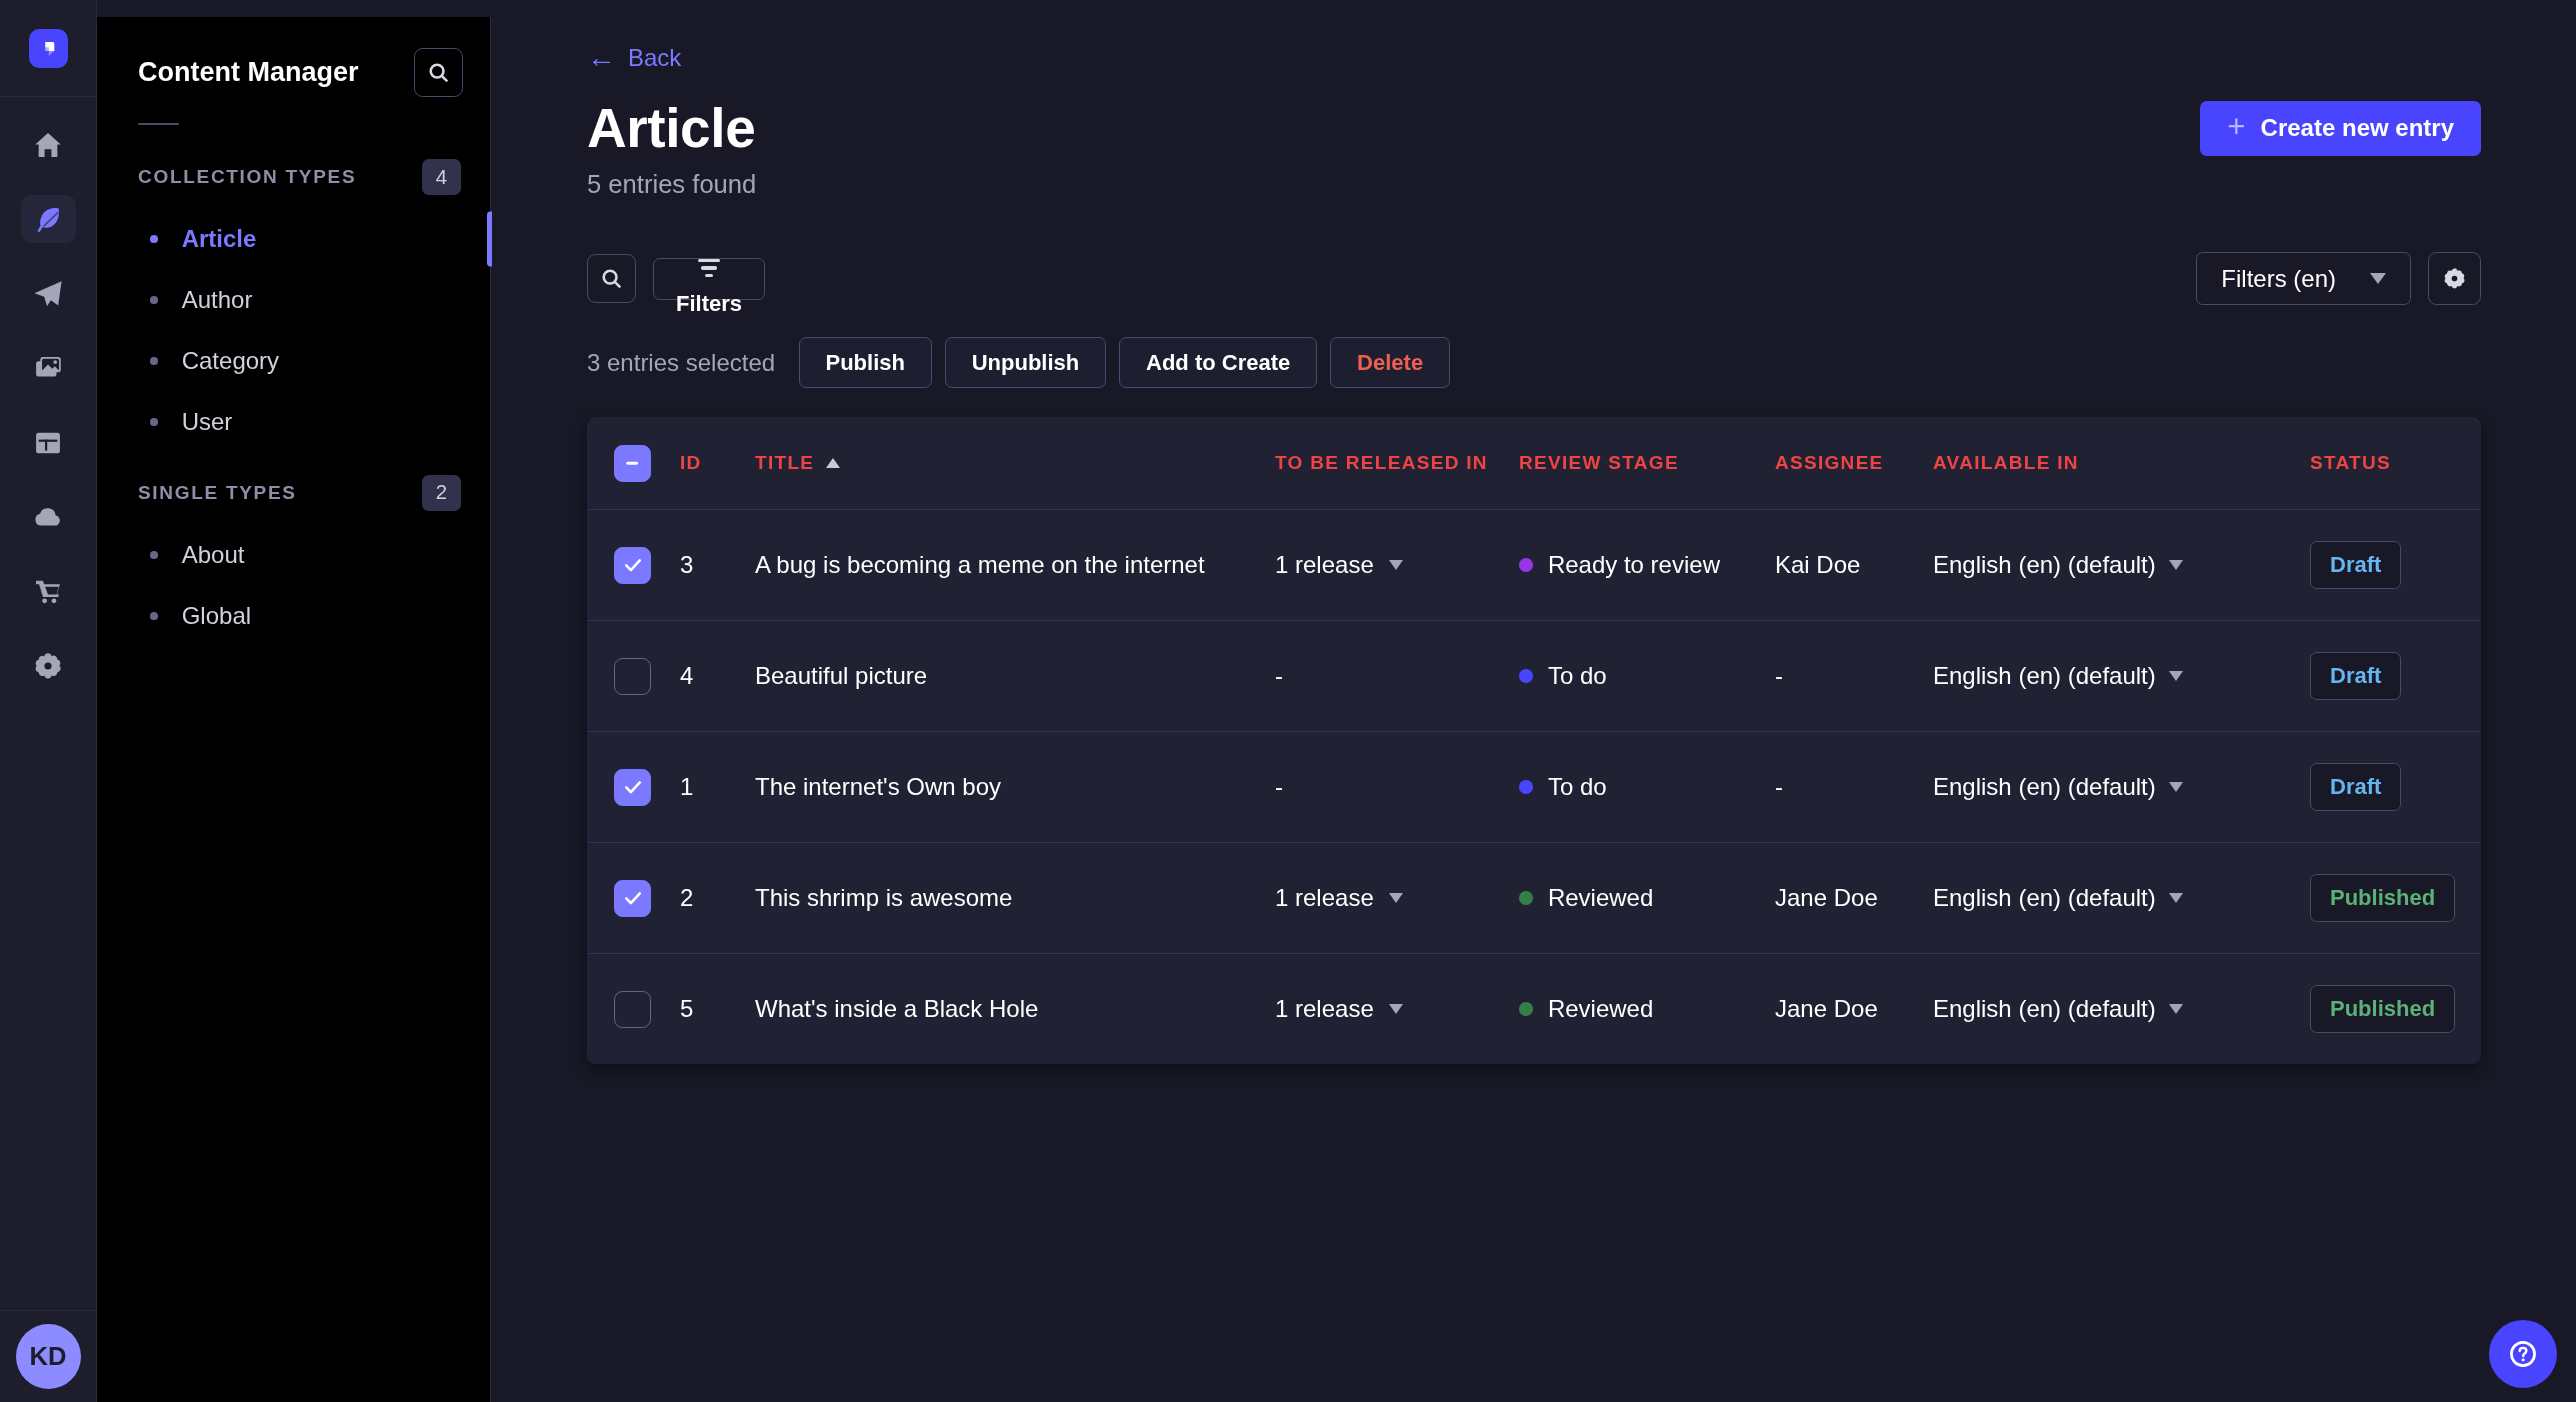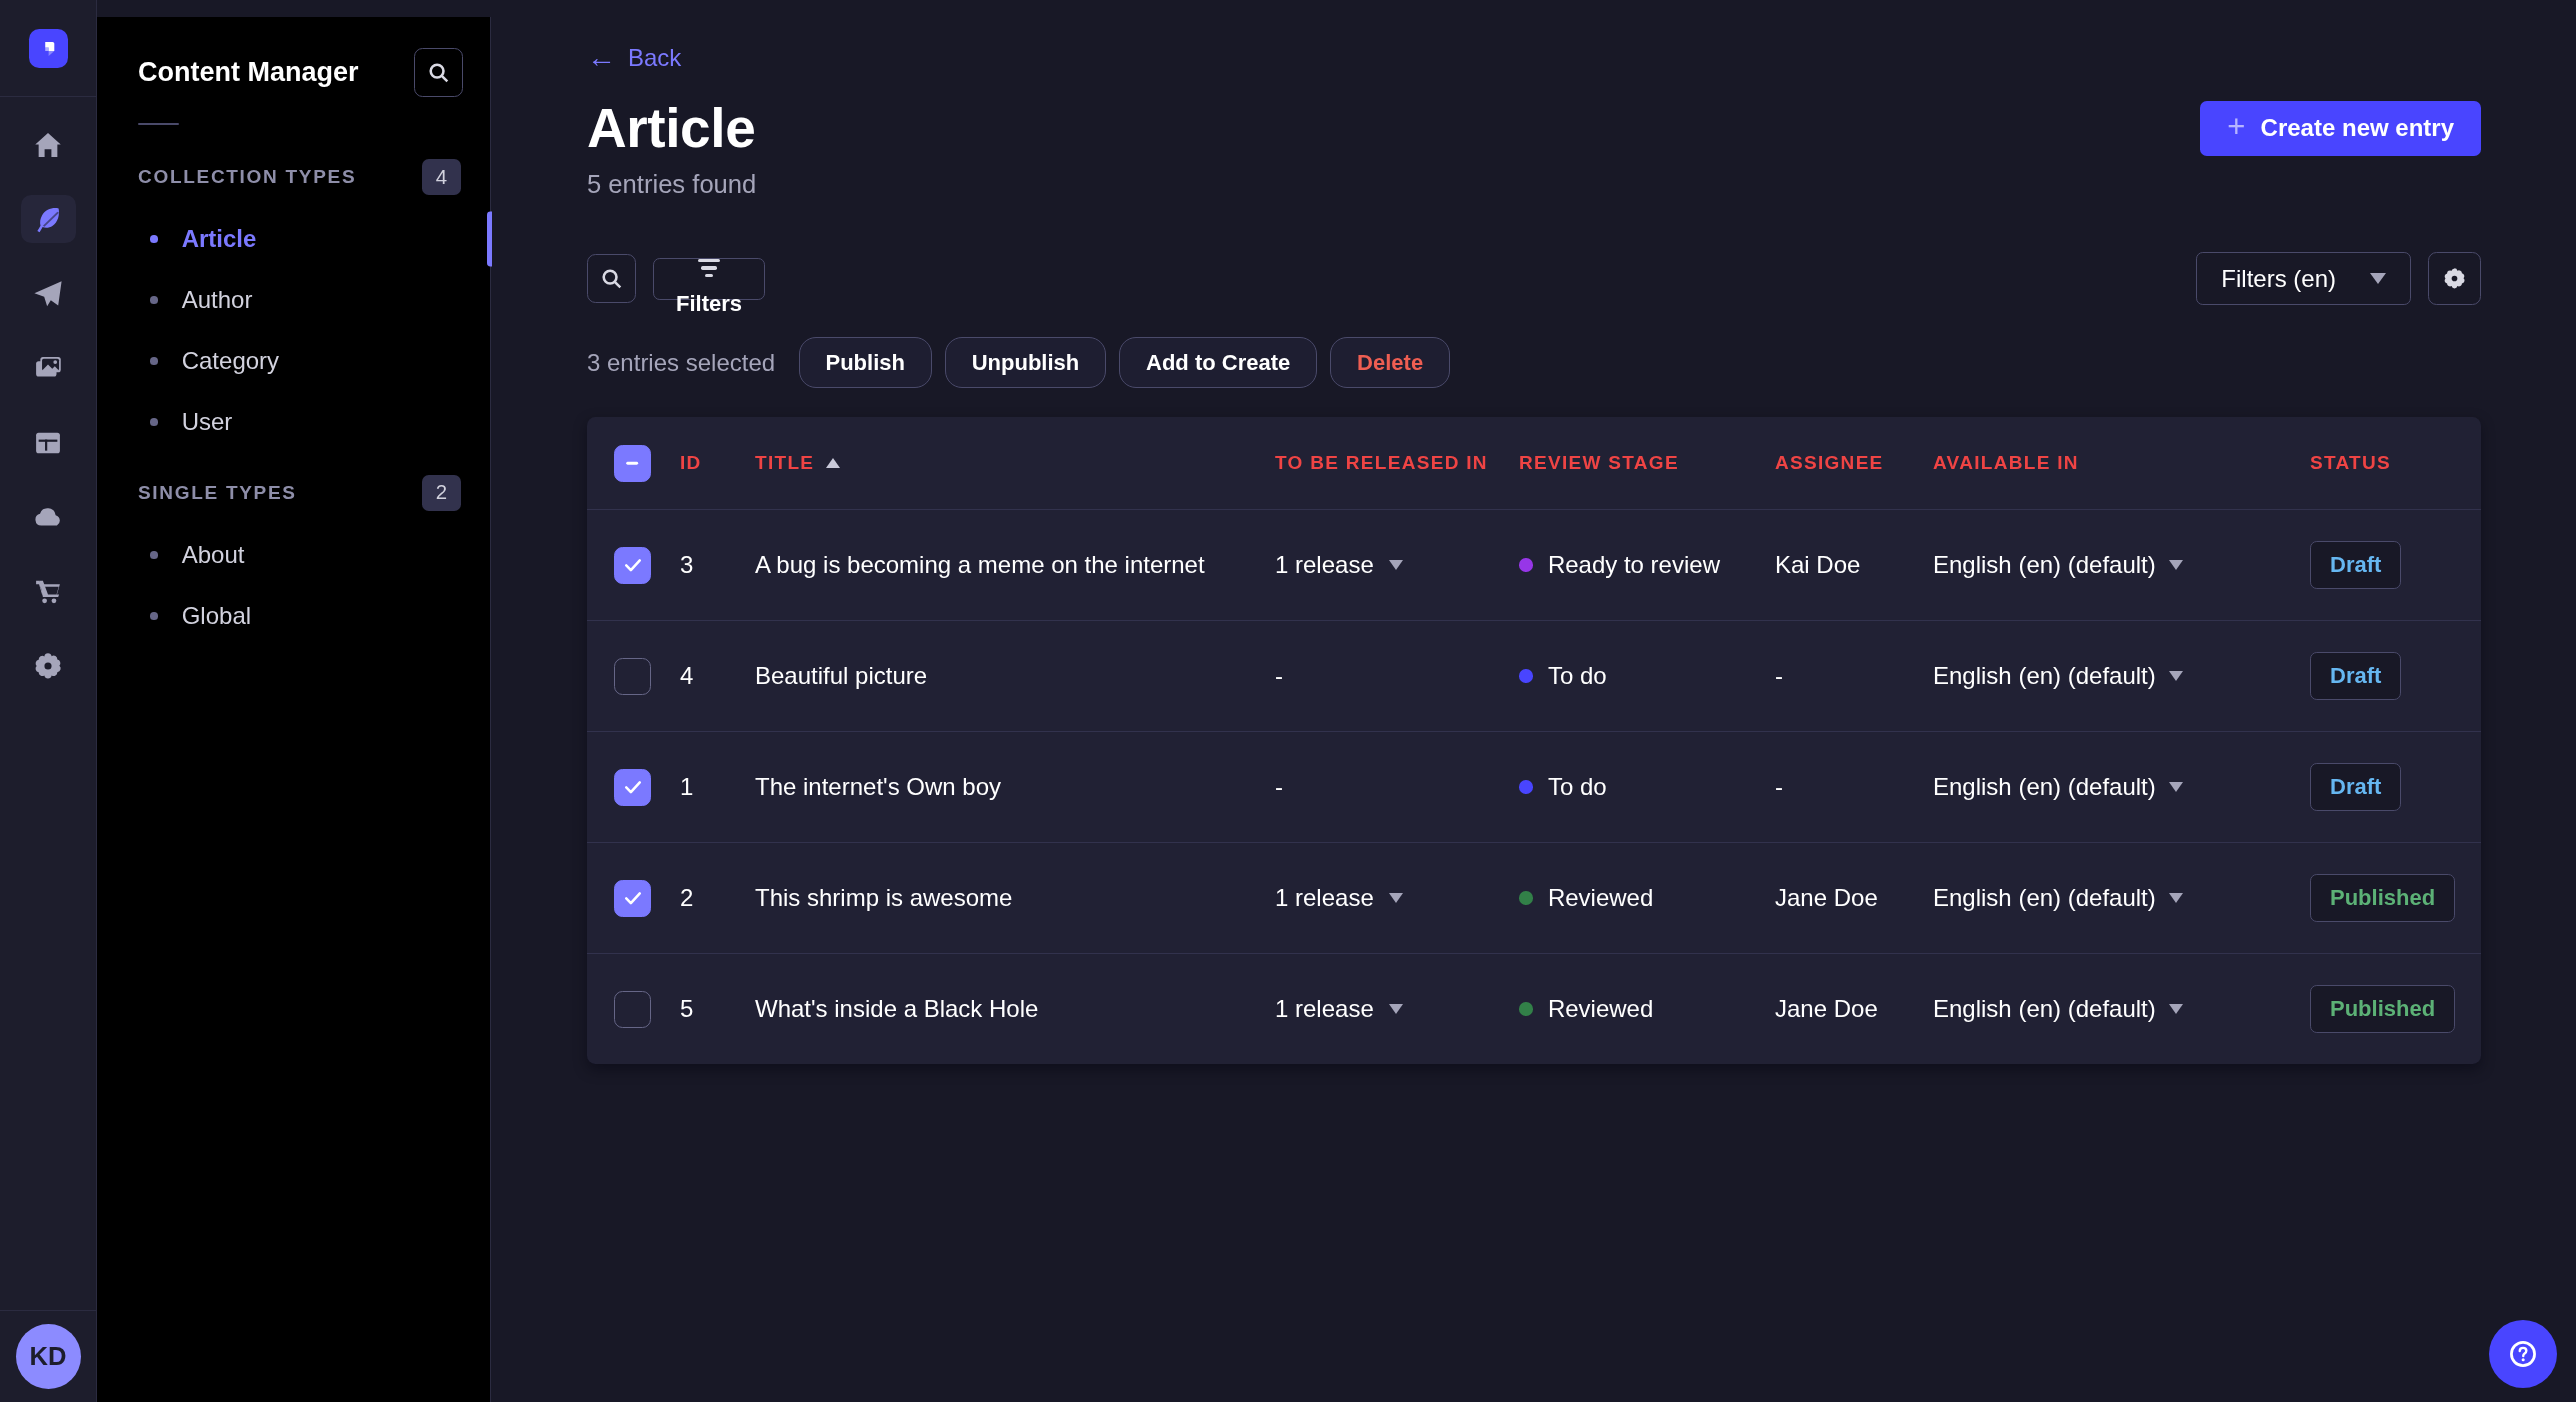--- a/index.html
+++ b/index.html
@@ -102,21 +102,21 @@
   }
   .caret-down { width:0; height:0; border-left:8.5px solid transparent; border-right:8.5px solid transparent;
     border-top:11px solid #a5a5ba; }
   .caret-up-sort { width:0; height:0; border-left:7.7px solid transparent; border-right:7.7px solid transparent;
     border-bottom:10.2px solid #c9c9d9; margin-left:12px; }
   .gear-btn { width:53px; height:53px; }
 
   .selection-row { margin-top:32px; display:flex; align-items:center; gap:13.6px; }
   .selection-text { font-size:24px; color:#a5a5ba; margin-right:10.2px; }
   .btn-action {
-    height:51px; padding:0 25.6px; border-radius:17px; border:1.7px solid #4a4a6a; background:#1e1e31;
+    height:51px; padding:0 25.6px; border-radius:7px; border:1.7px solid #4a4a6a; background:#1e1e31;
     color:#ffffff; font-size:22px; font-weight:bold; font-family:inherit; cursor:pointer;
   }
   .btn-action.danger { color:#ee5e52; }
 
   
   .table-card {
     margin-top:29px; background:#212134; border-radius:8.5px;
     box-shadow:0 5.1px 13.6px rgba(3,3,12,.4); overflow:hidden;
   }
   .t-row {

